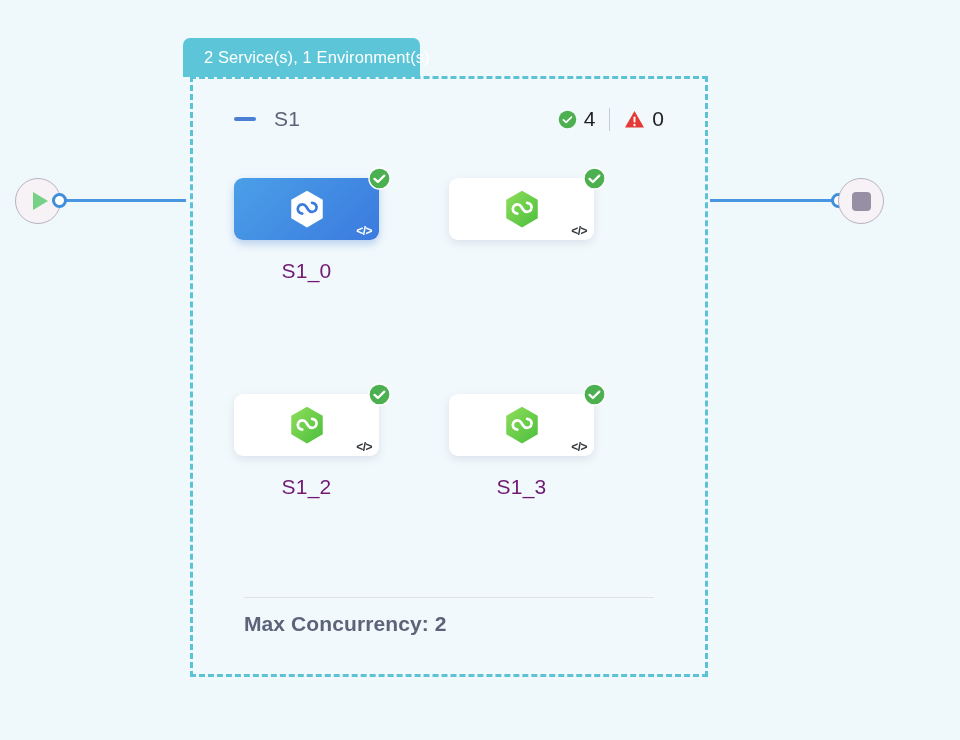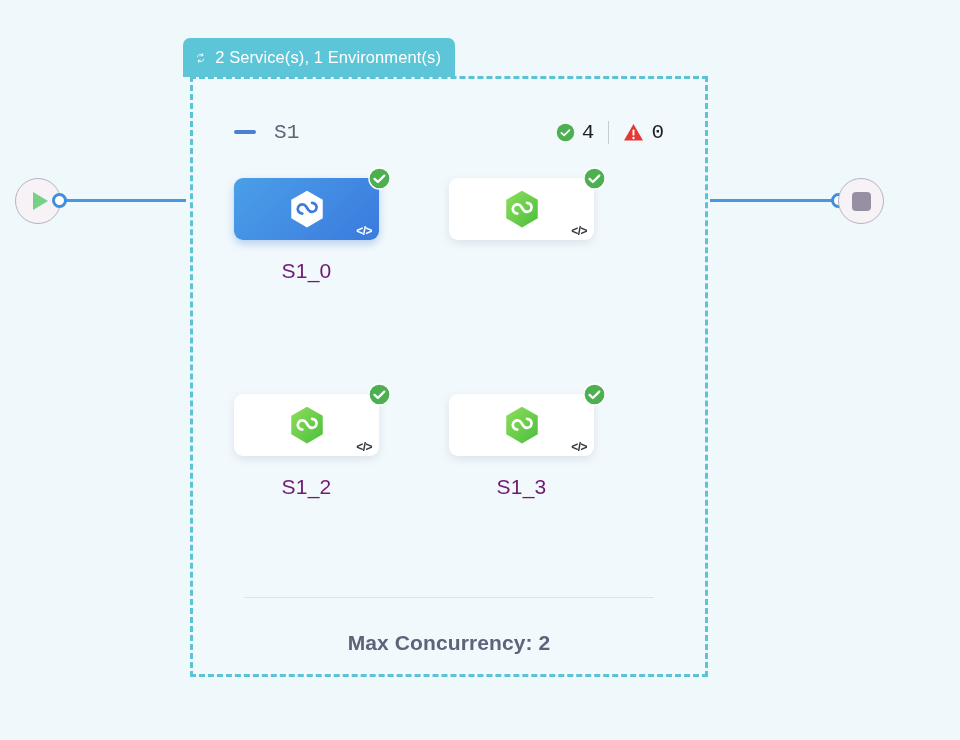--- a/index.html
+++ b/index.html
@@ -105,26 +105,25 @@
     font-size: 16.5px;
     letter-spacing: 0.1px;
     white-space: nowrap;
   }
   .sync-icon { width: 20px; height: 20px; display: block; }
 
   
   #section-row {
     position: absolute;
     left: 234px;
-    top: 117px;
+    top: 104px;
     width: 430px;
     height: 30px;
     display: flex;
     align-items: center;
-    font-family: Liberation Mono, monospace;
   }
   #collapse-toggle {
     width: 22px;
     height: 4px;
     border-radius: 2px;
     background: #4a7fd4;
     cursor: pointer;
   }
   #section-label {
     margin-left: 18px;
@@ -232,26 +231,25 @@
     top: 597px;
     width: 410px;
     height: 1px;
     background: #dfe3e8;
   }
   #max-concurrency {
     position: absolute;
     left: 244px;
     top: 612px;
     width: 410px;
-    text-align: center;
+    text-align: left;
     font-size: 21px;
     font-weight: 700;
     color: #5b6478;
     letter-spacing: 0.1px;
-    margin-top: 19px;
   }
 </style>
 </head>
 <body>
 
 <div id="canvas">
 
   <div class="edge-line" id="edge-left"></div>
   <div class="edge-line" id="edge-right"></div>
 
@@ -260,21 +258,21 @@
   </div>
   <div class="conn-dot" id="conn-dot-start"></div>
 
   <div class="conn-dot" id="conn-dot-end"></div>
   <div class="terminal" id="node-end">
     <div class="stop-sq"></div>
   </div>
 
   <div id="group-container"></div>
 
-  <div id="group-header" style="width: 272px;">
+  <div id="group-header" style="width: 237px;">
     <svg class="sync-icon" viewBox="0 0 24 24" fill="none" stroke="#ffffff" stroke-width="1.9" stroke-linecap="round" stroke-linejoin="round">
       <path d="M5.5 9.2A6.4 6.4 0 0 1 16.8 6.6"></path>
       <polyline points="16.2,2.6 17.2,6.8 13.0,7.2"></polyline>
       <path d="M18.5 14.8A6.4 6.4 0 0 1 7.2 17.4"></path>
       <polyline points="7.8,21.4 6.8,17.2 11.0,16.8"></polyline>
     </svg>
     <span id="group-header-title">2 Service(s), 1 Environment(s)</span>
   </div>
 
   <div id="section-row">

